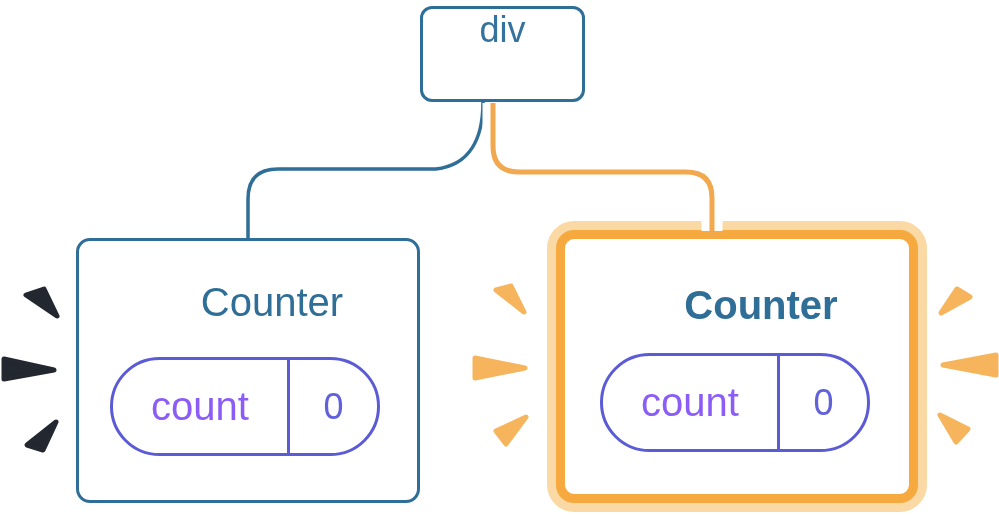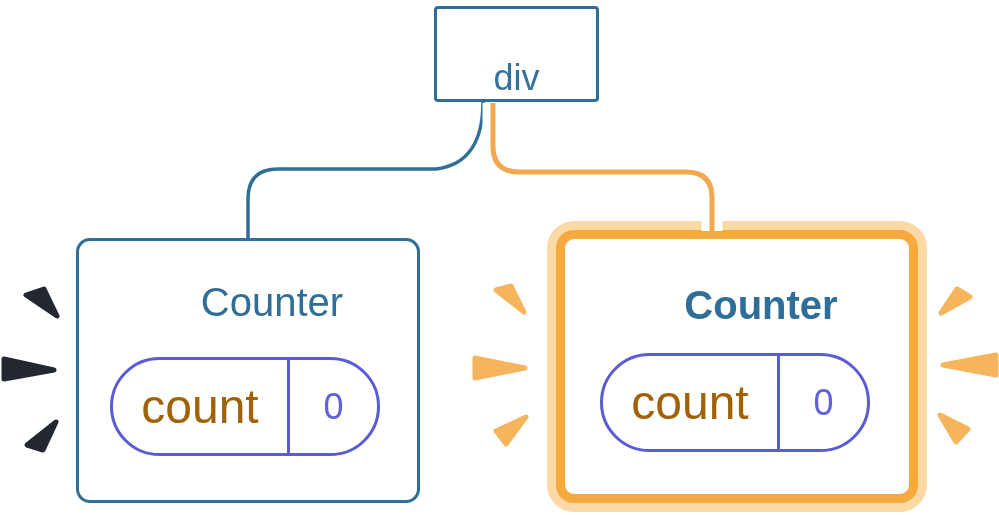--- a/index.html
+++ b/index.html
@@ -9,23 +9,23 @@
     background:#ffffff;
     font-family:"Liberation Sans", sans-serif;
     overflow:hidden;
   }
   .node{
     position:absolute;
     background:#ffffff;
     box-sizing:border-box;
   }
   .div-node{
-    left:434px;top:6px;width:165px;height:96px;
-    border:3.5px solid #2E6E97;border-radius:4px;
-    display:flex;align-items:flex-end;justify-content:center;
+    left:420px;top:6px;width:165px;height:96px;
+    border:3.5px solid #2E6E97;border-radius:12px;
+    display:flex;align-items:flex-start;justify-content:center;
     font-size:36px;color:#35739E;font-weight:500;
     z-index:2;
   }
   .counter-node{z-index:2;}
   .counter-left{
     left:76px;top:238px;width:344px;height:265px;
     border:3.5px solid #2E6E97;border-radius:14px;
   }
   .counter-right{
     left:556px;top:230px;width:362px;height:273px;
@@ -47,21 +47,21 @@
     display:flex;
     background:#ffffff;
     overflow:hidden;
   }
   .counter-left .pill{left:31px;top:116px;}
   .counter-right .pill{left:35px;top:114px;}
   .pill-key{
     flex:0 0 174px;
     border-right:3px solid #5B5BD6;
     display:flex;align-items:center;justify-content:center;
-    font-size:48px;color:#a16207;
+    font-size:40px;color:#8b5cf6;
   }
   .pill-val{
     flex:1 1 auto;
     display:flex;align-items:center;justify-content:center;
     font-size:36px;color:#6161DB;
   }
   svg.overlay{
     position:absolute;left:0;top:0;z-index:3;
     pointer-events:none;
   }

